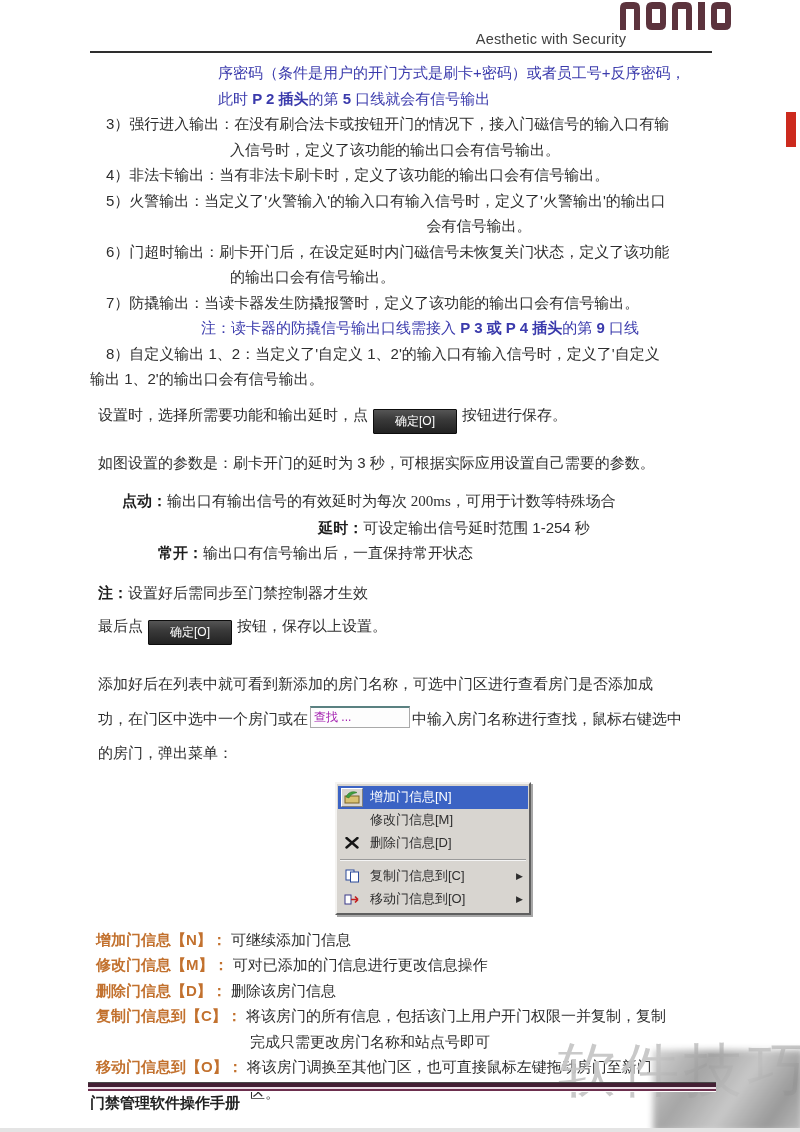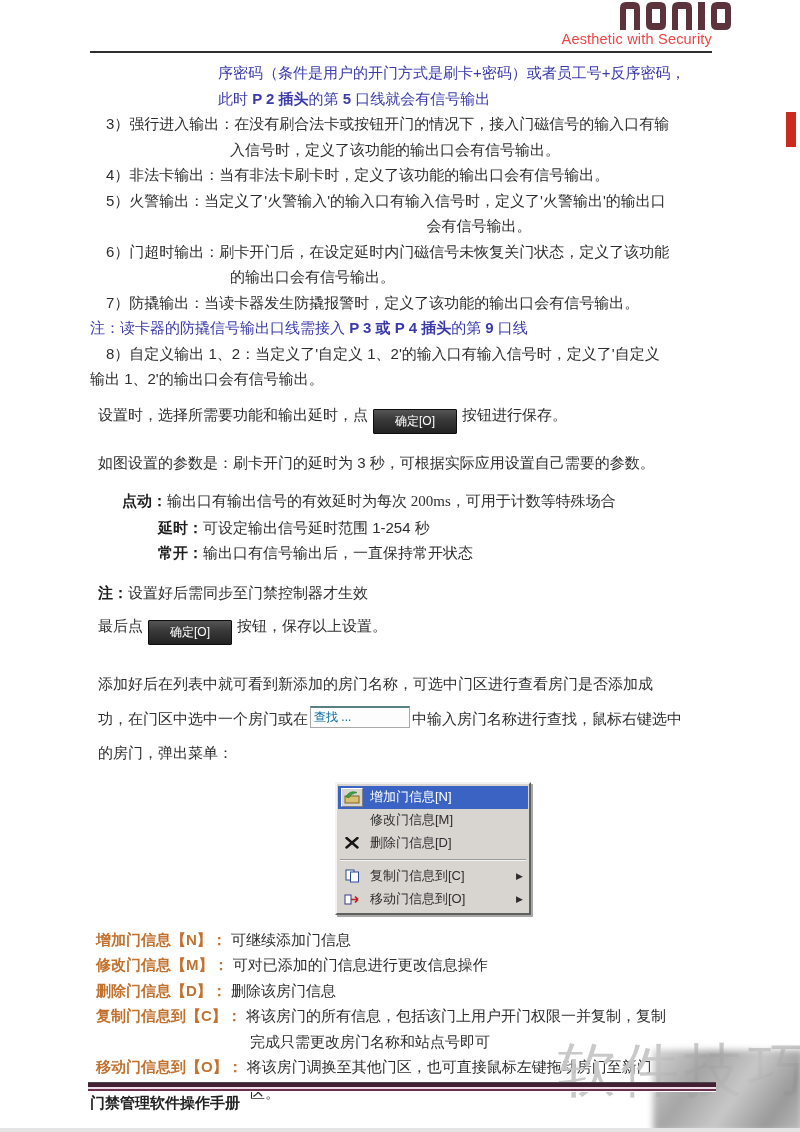--- a/index.html
+++ b/index.html
@@ -4,43 +4,43 @@
 <style>
   html,body{margin:0;padding:0;}
   body{
     width:800px;height:1132px;position:relative;overflow:hidden;
     background:#ffffff;
     font-family:"Liberation Sans","DejaVu Sans",sans-serif;
     color:#2e2e2e;
   }
   
   .logo{position:absolute;top:0;left:618px;width:126px;height:30px;}
-  .tagline{position:absolute;top:31px;left:390px;width:322px;text-align:right;
-    font-size:14.5px;color:#ef4444;letter-spacing:.2px;}
+  .tagline{position:absolute;top:31px;left:390px;width:322px;text-align:center;
+    font-size:14.5px;color:#404040;letter-spacing:.2px;}
   .header-rule{position:absolute;top:51px;left:90px;width:622px;height:2px;background:#2e2e2e;}
   .red-mark{position:absolute;left:786px;top:112px;width:10px;height:35px;background:var(--red-mark);}
   
   #doc{position:absolute;left:90px;top:54px;width:660px;padding-top:6px;}
   .line{line-height:25.5px;font-size:15px;white-space:nowrap;}
   .seg-n{color:#2e2e2e;}
   .seg-b{color:#1d1d1d;font-weight:bold;}
   .seg-bl{color:var(--blue-text);}
   .seg-blb{color:var(--blue-text);font-weight:bold;}
   .seg-or{color:var(--orange-label);font-weight:bold;}
   .btn-dark{
     display:inline-block;min-width:74px;height:23px;line-height:23px;
     background:linear-gradient(#555 0%,#3a3a3a 40%,#222 100%);
     color:#fff;font-size:12px;text-align:center;
     border:1px solid #0d0d0d;border-radius:1px;
     margin:0 5px;vertical-align:-5px;padding:0 4px;
   }
   .find-box{
     display:inline-block;width:92px;height:19px;line-height:18px;
     background:#fdfdfd;border:1px solid #a9a9a9;border-top:2px solid #5a8181;
-    font-size:12px;color:#0369a1;padding:0 3px;vertical-align:-4px;margin:0 2px;
+    font-size:12px;color:#a21caf;padding:0 3px;vertical-align:-4px;margin:0 2px;
     overflow:hidden;
   }
   
   .ctx-menu{
     margin-left:245px;width:190px;background:#d8d5d0;
     border:2px solid;border-color:#f4f3f1 #5f5f5f #5f5f5f #f4f3f1;
     box-shadow:2px 2px 0 rgba(60,60,60,.45);
     padding:2px 1px;
   }
   .menu-row{display:flex;align-items:center;height:23px;padding:0 5px 0 3px;cursor:default;}
@@ -84,27 +84,27 @@
       <div class="line" style="margin-top: 0px; margin-left: 128px;"><span class="seg-bl">序密码（条件是用户的开门方式是刷卡+密码）或者员工号+反序密码，</span></div>
       <div class="line" style="margin-top: 0px; margin-left: 128px;"><span class="seg-bl">此时 </span><span class="seg-blb">P 2 插头</span><span class="seg-bl">的第 </span><span class="seg-blb">5</span><span class="seg-bl"> 口线就会有信号输出</span></div>
       <div class="line" style="margin-top: 0px; margin-left: 16px;"><span class="seg-n">3）强行进入输出：在没有刷合法卡或按钮开门的情况下，接入门磁信号的输入口有输</span></div>
       <div class="line" style="margin-top: 0px; margin-left: 140px;"><span class="seg-n">入信号时，定义了该功能的输出口会有信号输出。</span></div>
       <div class="line" style="margin-top: 0px; margin-left: 16px;"><span class="seg-n">4）非法卡输出：当有非法卡刷卡时，定义了该功能的输出口会有信号输出。</span></div>
       <div class="line" style="margin-top: 0px; margin-left: 16px;"><span class="seg-n">5）火警输出：当定义了'火警输入'的输入口有输入信号时，定义了'火警输出'的输出口</span></div>
       <div class="line" style="margin-top: 0px; margin-left: 118px; text-align: center;"><span class="seg-n">会有信号输出。</span></div>
       <div class="line" style="margin-top: 0px; margin-left: 16px;"><span class="seg-n">6）门超时输出：刷卡开门后，在设定延时内门磁信号未恢复关门状态，定义了该功能</span></div>
       <div class="line" style="margin-top: 0px; margin-left: 140px;"><span class="seg-n">的输出口会有信号输出。</span></div>
       <div class="line" style="margin-top: 0px; margin-left: 16px;"><span class="seg-n">7）防撬输出：当读卡器发生防撬报警时，定义了该功能的输出口会有信号输出。</span></div>
-      <div class="line" style="margin-top: 0px; margin-left: 0;"><span class="seg-bl">注：读卡器的防撬信号输出口线需接入 </span><span class="seg-blb">P 3 或 P 4 插头</span><span class="seg-bl">的第 </span><span class="seg-blb">9</span><span class="seg-bl"> 口线</span></div>
+      <div class="line" style="margin-top: 0px; margin-left: 0; text-align: center;"><span class="seg-bl">注：读卡器的防撬信号输出口线需接入 </span><span class="seg-blb">P 3 或 P 4 插头</span><span class="seg-bl">的第 </span><span class="seg-blb">9</span><span class="seg-bl"> 口线</span></div>
       <div class="line" style="margin-top: 0px; margin-left: 16px;"><span class="seg-n">8）自定义输出 1、2：当定义了'自定义 1、2'的输入口有输入信号时，定义了'自定义</span></div>
       <div class="line" style="margin-top: 0px; "><span class="seg-n">输出 1、2'的输出口会有信号输出。</span></div>
       <div class="line" style="margin-top: 10px; margin-left: 8px;"><span class="seg-n">设置时，选择所需要功能和输出延时，点</span><span class="btn-dark">确定[O]</span><span class="seg-n">按钮进行保存。</span></div>
       <div class="line" style="margin-top: 16px; margin-left: 8px;"><span class="seg-n">如图设置的参数是：刷卡开门的延时为 3 秒，可根据实际应用设置自己需要的参数。</span></div>
       <div class="line" style="margin-top: 14px; margin-left: 32px; font-family: Liberation Serif, serif;"><span class="seg-b">点动：</span><span class="seg-n">输出口有输出信号的有效延时为每次 200ms，可用于计数等特殊场合</span></div>
-      <div class="line" style="margin-top: 0px; margin-left: 68px;"><span class="seg-b">延时：</span><span class="seg-n">可设定输出信号延时范围 1-254 秒</span></div>
+      <div class="line" style="margin-top: 0px; margin-left: 68px; text-align: center;"><span class="seg-b">延时：</span><span class="seg-n">可设定输出信号延时范围 1-254 秒</span></div>
       <div class="line" style="margin-top: 0px; margin-left: 68px;"><span class="seg-b">常开：</span><span class="seg-n">输出口有信号输出后，一直保持常开状态</span></div>
       <div class="line" style="margin-top: 14px; margin-left: 8px;"><span class="seg-b">注：</span><span class="seg-n">设置好后需同步至门禁控制器才生效</span></div>
       <div class="line" style="margin-top: 8px; margin-left: 8px;"><span class="seg-n">最后点</span><span class="btn-dark">确定[O]</span><span class="seg-n">按钮，保存以上设置。</span></div>
       <div class="line" style="margin-top: 26px; margin-left: 8px;"><span class="seg-n">添加好后在列表中就可看到新添加的房门名称，可选中门区进行查看房门是否添加成</span></div>
       <div class="line" style="margin-top: 9px; margin-left: 8px;"><span class="seg-n">功，在门区中选中一个房门或在</span><span class="find-box">查找 ...</span><span class="seg-n">中输入房门名称进行查找，鼠标右键选中</span></div>
       <div class="line" style="margin-top: 9px; margin-left: 8px;"><span class="seg-n">的房门，弹出菜单：</span></div>
     </div>
   <div class="ctx-menu" id="ctx-menu" style="margin-top:16px;">
       <div class="menu-row selected">
         <span class="menu-icon">

